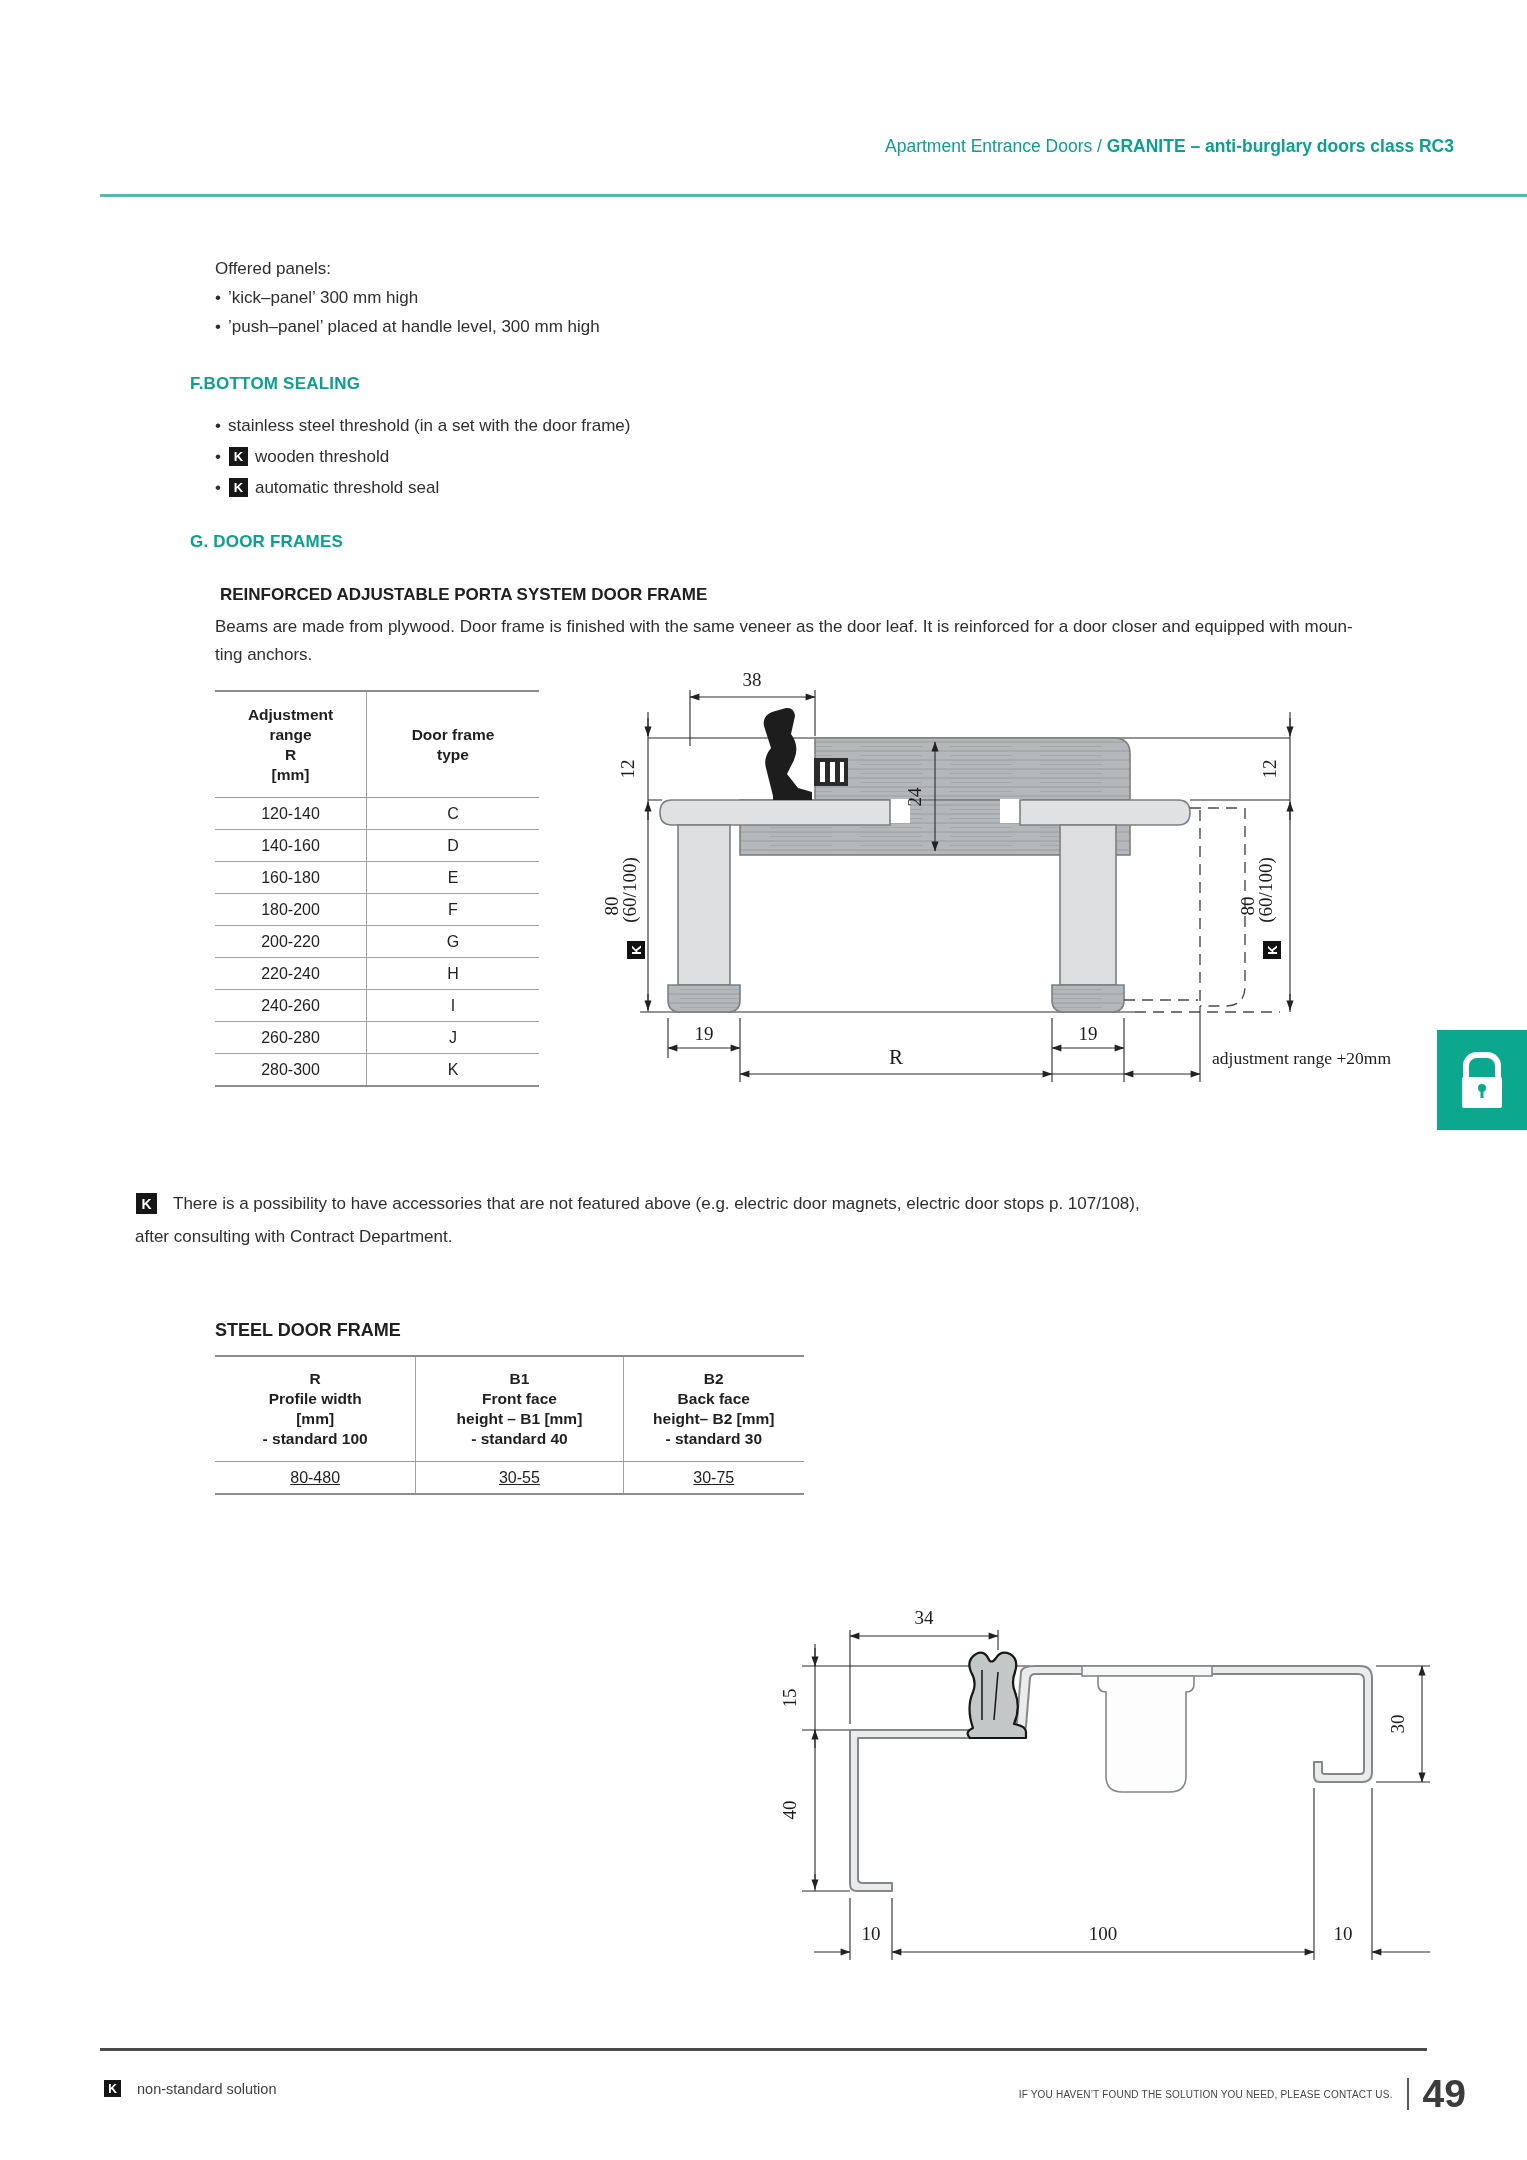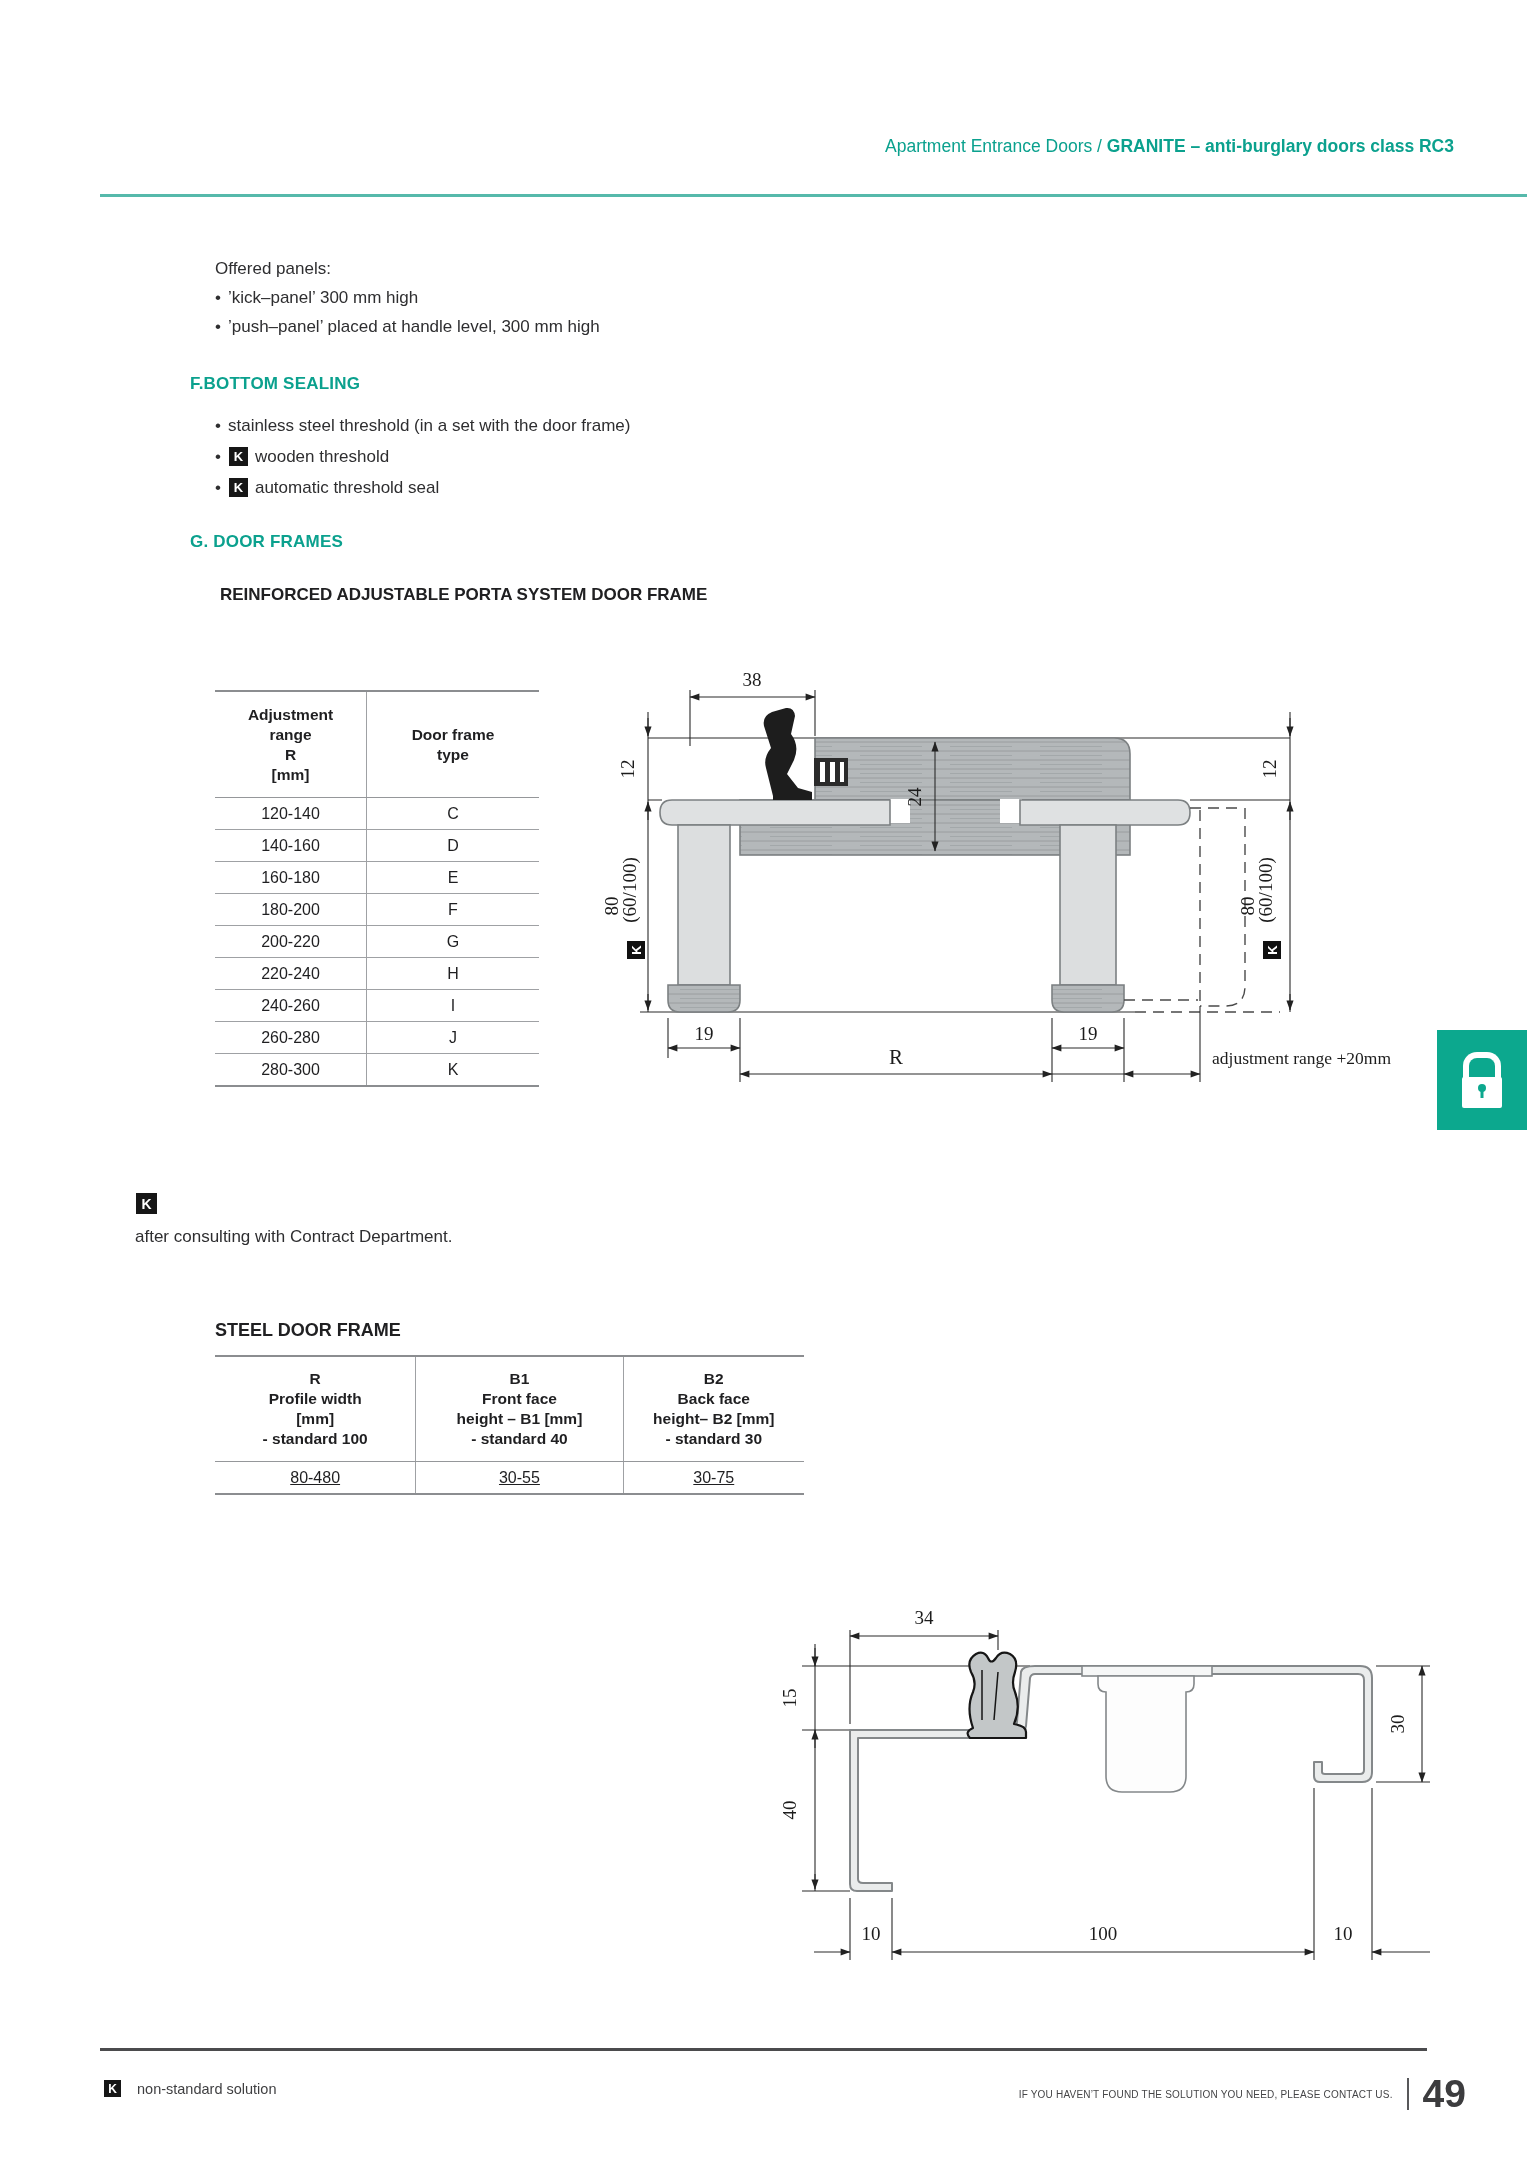--- a/index.html
+++ b/index.html
@@ -118,20 +118,24 @@
     </div>
     <div class="row">
       <span class="bullet-char">•</span>
       <span class="k-badge">K</span>
       <span>automatic threshold seal</span>
     </div>
   </div>
 
   <div class="sec-heading g-heading">G. DOOR FRAMES</div>
   <div class="sub-heading">REINFORCED ADJUSTABLE PORTA SYSTEM DOOR FRAME</div>
+  <div class="g-para">
+    <div>Beams are made from plywood. Door frame is finished with the same veneer as the door leaf. It is reinforced for a door closer and equipped with moun-</div>
+    <div>ting anchors.</div>
+  </div>
 
   <table class="adj-table">
     <thead>
       <tr>
         <th class="c1">
             <div class="hline">Adjustment</div>
             <div class="hline">range</div>
             <div class="hline">R</div>
             <div class="hline">[mm]</div>
           </th>
@@ -261,20 +265,21 @@
     <path class="dim" d="M150,424 L462,424" marker-start="url(#ah)" marker-end="url(#ah)"></path>
     <path class="dim" d="M462,424 L534,424"></path>
     <path class="dim" d="M534,424 L610,424" marker-start="url(#ah)" marker-end="url(#ah)"></path>
     <text class="dlabel-big" x="306" y="414" text-anchor="middle">R</text>
     <text class="dlabel-sm" x="622" y="414" text-anchor="start">adjustment range +20mm</text>
   </svg>
 
   <div class="k-note">
     <div class="row1">
       <span class="k-badge big">K</span>
+      <span>There is a possibility to have accessories that are not featured above (e.g. electric door magnets, electric door stops p. 107/108),</span>
     </div>
     <div class="row2">after consulting with Contract Department.</div>
   </div>
 
   <div class="steel-heading">STEEL DOOR FRAME</div>
   <table class="steel-table">
     <thead>
       <tr>
         <th class="sc1">
             <div class="hline">R</div>

